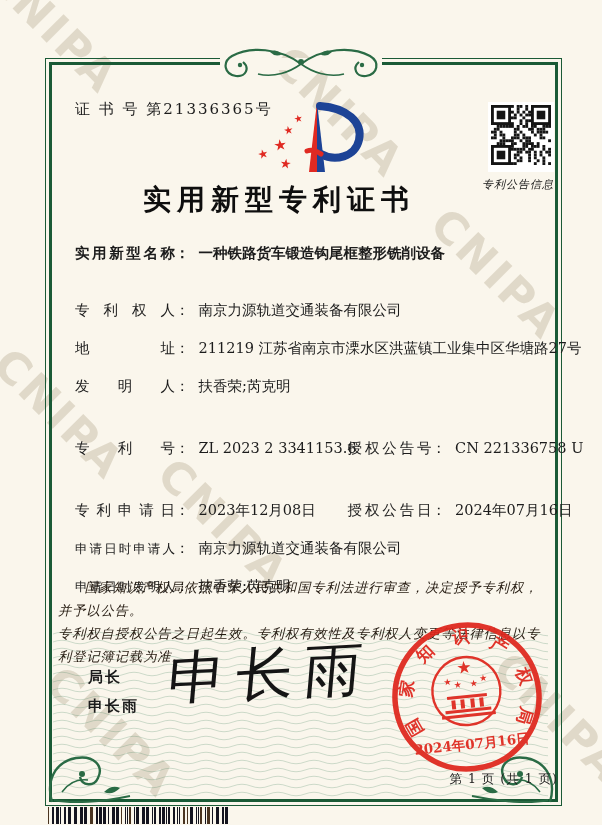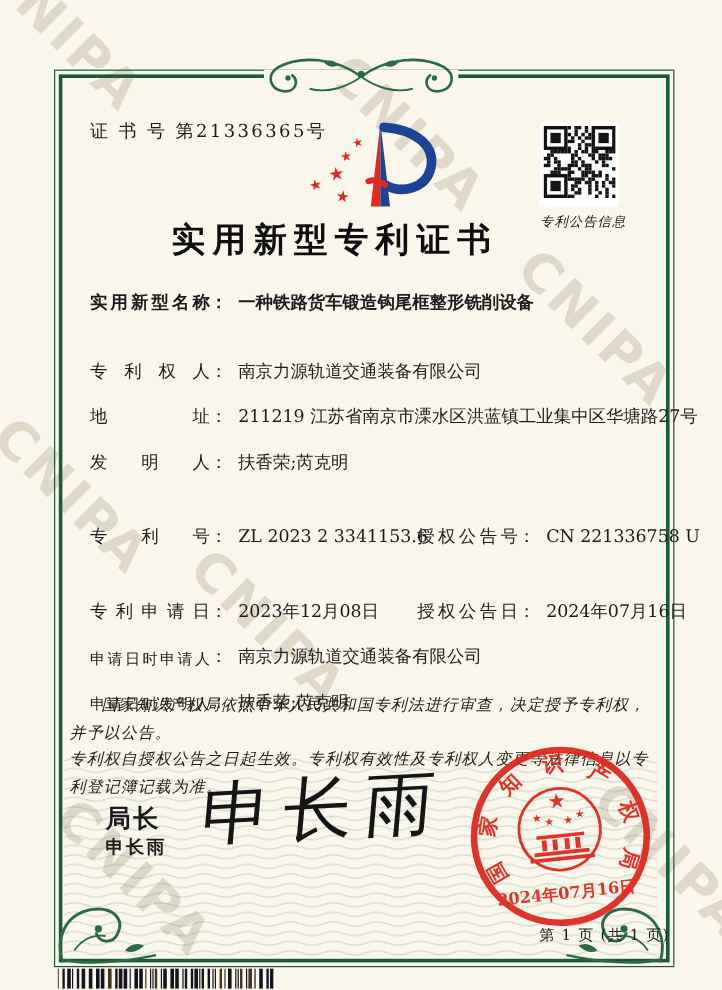--- a/index.html
+++ b/index.html
@@ -25,21 +25,21 @@
     content:""; position:absolute; inset:-7px; border:1px solid #1a5a36;
   }
   .waves{position:absolute; left:53px; top:630px; width:495px; height:168px; z-index:2; opacity:.9;}
   .ornament-top{position:absolute; left:212px; top:44px; width:178px; height:46px; z-index:4;}
   .corner-fl{position:absolute; width:92px; height:58px; z-index:4;}
   .corner-fl.left{left:42px; top:748px;}
   .corner-fl.right{left:468px; top:748px; transform:scaleX(-1);}
   
   .cert-no{position:absolute; left:75px; top:100px; font-size:15px; letter-spacing:2px; z-index:5;}
   .logo{position:absolute; left:233px; top:98px; width:136px; height:82px; z-index:5;}
-  .qr-wrap{position:absolute; left:450px; top:102px; width:104px; text-align:left; z-index:5;}
+  .qr-wrap{position:absolute; left:450px; top:102px; width:104px; text-align:right; z-index:5;}
   .qr-box{display:inline-block; background:#fff; padding:3px;}
   .qr-caption{margin-top:5px; font-size:11px; letter-spacing:1px; font-style:italic; color:#151515;}
   .title{
     position:absolute; left:0; right:44px; top:181px; text-align:center;
     font-size:28px; font-weight:700; letter-spacing:6px; color:#0e0e0e; z-index:5;
   }
   
   .fields{position:absolute; left:75px; top:242px; width:470px; z-index:5;}
   .row{margin-bottom:17px; font-size:14.5px; line-height:21px; white-space:nowrap;}
   .row.first{margin-bottom:37px;font-weight:bold;}
@@ -48,21 +48,21 @@
   .lbl-long{display:inline-block; width:100px; font-size:12.6px; text-align:justify; text-align-last:justify; vertical-align:bottom;}
   .colon{margin-right:9px;}
   .cell-l{display:inline-block; width:268px;}
   
   .notice{
     position:absolute; left:58px; top:576px; width:488px; z-index:5;
     font-size:13.2px; line-height:23px; letter-spacing:1px; font-style:italic; color:#241a10;
   }
   .notice .l1{text-indent:2em;font-family:Liberation Serif, serif;}
   
-  .sig-title{position:absolute; left:88px; top:668px; font-family:"DejaVu Sans","Liberation Sans",sans-serif; font-weight:700; font-size:21px; letter-spacing:2px; z-index:6;}
+  .sig-title{position:absolute; left:88px; top:668px; font-family:"DejaVu Sans","Liberation Sans",sans-serif; font-weight:700; font-size:15px; letter-spacing:2px; z-index:6;}
   .sig-name{position:absolute; left:88px; top:697px; font-family:"DejaVu Sans","Liberation Sans",sans-serif; font-weight:700; font-size:15px; letter-spacing:2px; z-index:6;}
   .autograph{
     position:absolute; left:168px; top:636px; width:190px; z-index:6;
     font-size:58px; letter-spacing:10px; color:#151515; white-space:nowrap;
     transform:rotate(-3deg) skewX(-8deg);
   }
   
   .seal{position:absolute; left:386px; top:616px; width:162px; height:162px; z-index:7; transform:rotate(-6deg); opacity:.93;}
   
   .footer{position:absolute; left:0; right:44px; top:771px; text-align:right; font-size:12.5px; letter-spacing:1px; z-index:6;}

